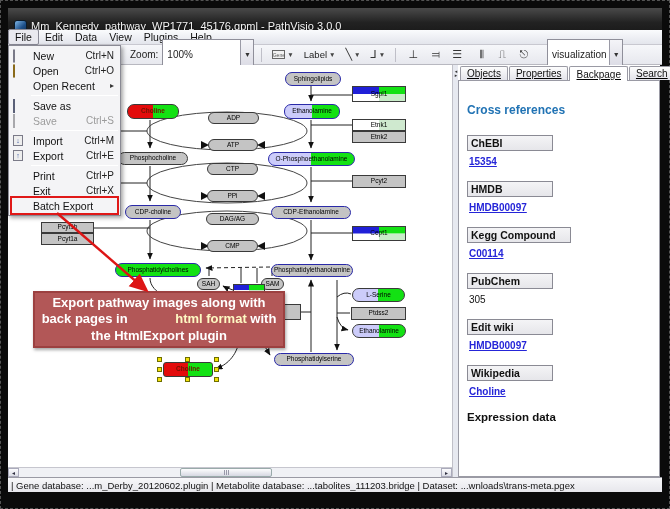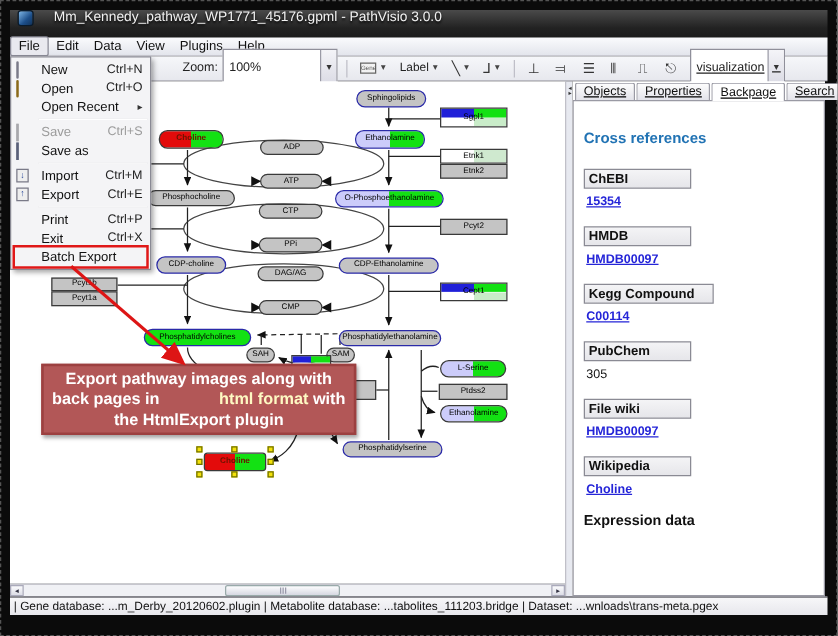--- a/index.html
+++ b/index.html
@@ -2,40 +2,40 @@
 <html><head>
 <meta charset="utf-8">
 <style>
   * { margin:0; padding:0; box-sizing:border-box; }
   html,body { width:670px; height:509px; font-family:"Liberation Sans","DejaVu Sans",sans-serif; }
   body { position:relative; background:#0b0b0b; overflow:hidden; }
   .frame { position:absolute; inset:0; background:#0b0b0b; outline:1px dashed #555; outline-offset:-1px; }
 
   
   .titlebar { position:absolute; left:8px; top:8px; width:654px; height:36px;
-    background:linear-gradient(#4a4a4a,#222 40%,#111); display:flex; align-items:flex-start; gap:16px; padding-left:6px; }
+    background:linear-gradient(#4a4a4a,#222 40%,#111); display:flex; align-items:center; gap:4px; padding-left:6px; }
   .app-icon { width:13px; height:13px; border-radius:3px;
     background:linear-gradient(135deg,#7fb7e8,#1d4f8a 60%,#123258); border:1px solid #0a1a2a; }
   .title-text { color:#f2f2f2; font-size:11px; text-shadow:0 1px 2px #000; white-space:nowrap; }
 
   .menubar { position:absolute; left:8px; top:30px; width:654px; height:15px;
     background:linear-gradient(#fafbfd,#e3e5ec); border-bottom:1px solid #c8c8d0; display:flex; align-items:center; font-size:10.5px; }
   .menubar-item { padding:1px 6px; color:#111; }
   .menubar-item.pressed { border:1px solid #8a8a96; background:#e9e9ef; border-radius:2px; }
 
   .toolbar { position:absolute; left:8px; top:45px; width:654px; height:20px;
     background:linear-gradient(#f6f7fa,#e7e8ee); border-bottom:1px solid #b8b8c0;
     display:flex; align-items:center; gap:4px; padding-left:122px; font-size:10px; color:#222; }
-  .tb-label { font-size:10px;margin-left:16px; }
+  .tb-label { font-size:10px; }
   .combo { height:32px; background:#fff; border:1px solid #8f8f9a; display:flex; align-items:center;
     font-size:10px; padding-left:4px; position:relative; }
   .combo .caret { margin-left:auto; width:13px; height:100%; background:linear-gradient(#f4f4f8,#d8d8e2);
     border-left:1px solid #9a9aa6; display:flex; align-items:center; justify-content:center; font-size:7px; color:#333; }
   .tb-btn { height:16px; min-width:18px; border:1px solid transparent; display:flex; align-items:center;
-    justify-content:space-between; gap:2px; padding:0 2px; font-size:9.5px; color:#222; }
+    justify-content:flex-end; gap:2px; padding:0 2px; font-size:9.5px; color:#222; }
   .tb-sep { width:1px; height:14px; background:#bfbfc8; margin:0 3px; }
   .mini-caret { font-size:6.5px; color:#444; }
   .gene-glyph { width:13px; height:9px; border:1px solid #666; background:#f2f2f2; font-size:5px;
     display:flex; align-items:center; justify-content:center; color:#555; }
   .icon-glyph { font-size:11px; color:#333; font-family:"DejaVu Sans",sans-serif; }
 
   
   .canvas { position:absolute; left:8px; top:65px; width:444px; height:402px; background:#fff; overflow:hidden; }
   .edges { position:absolute; left:0; top:0; }
   .edge { stroke:#222; stroke-width:1; fill:none; }
@@ -168,21 +168,21 @@
       </div>
     <div class="tb-btn">
         <span class="icon-glyph">⦀</span>
       </div>
     <div class="tb-btn">
         <span class="icon-glyph">⎍</span>
       </div>
     <div class="tb-btn">
         <span class="icon-glyph">⎋</span>
       </div>
-    <div class="combo" style="width:76px; margin-left:1px;text-decoration:underline;">
+    <div class="combo" style="width:76px; margin-left:12px;">
       <span>visualization</span>
       <span class="caret">▼</span>
     </div>
   </div>
 
   <div class="canvas">
     <svg class="edges" width="444" height="402">
       <defs>
         <marker id="ah" markerWidth="8" markerHeight="7" refX="6.5" refY="3" orient="auto">
           <path d="M0,0 L7,3 L0,6 z" fill="#111"></path>
@@ -302,21 +302,21 @@
       </div>
       <div class="xref-section">
         <div class="xref-head" style="width:104px;">Kegg Compound</div>
         <span class="xref-value link">C00114</span>
       </div>
       <div class="xref-section">
         <div class="xref-head">PubChem</div>
         <span class="xref-value plain">305</span>
       </div>
       <div class="xref-section">
-        <div class="xref-head">File wiki</div>
+        <div class="xref-head">Edit wiki</div>
         <span class="xref-value link">HMDB00097</span>
       </div>
       <div class="xref-section">
         <div class="xref-head">Wikipedia</div>
         <span class="xref-value link">Choline</span>
       </div>
 
       <div class="expr-heading">Expression data</div>
     </div>
   </div>
@@ -344,28 +344,28 @@
     <div class="fm-item">
       <span class="fm-icon"><span class="mi-folder"></span></span>
       <span>Open</span>
       <span class="fm-shortcut">Ctrl+O</span>
     </div>
     <div class="fm-item">
       <span>Open Recent</span>
       <span class="fm-sub">▸</span>
     </div>
     <div class="fm-sep"></div>
+    <div class="fm-item">
+      <span class="fm-icon"><span class="mi-save"></span></span>
+      <span>Save as</span>
+    </div>
     <div class="fm-item disabled">
       <span class="fm-icon"><span class="mi-save dis"></span></span>
       <span>Save</span>
       <span class="fm-shortcut">Ctrl+S</span>
-    </div>
-    <div class="fm-item">
-      <span class="fm-icon"><span class="mi-save"></span></span>
-      <span>Save as</span>
     </div>
     <div class="fm-sep"></div>
     <div class="fm-item">
       <span class="fm-icon">
           <span class="mi-port">↓</span>
         </span>
       <span>Import</span>
       <span class="fm-shortcut">Ctrl+M</span>
     </div>
     <div class="fm-item">

